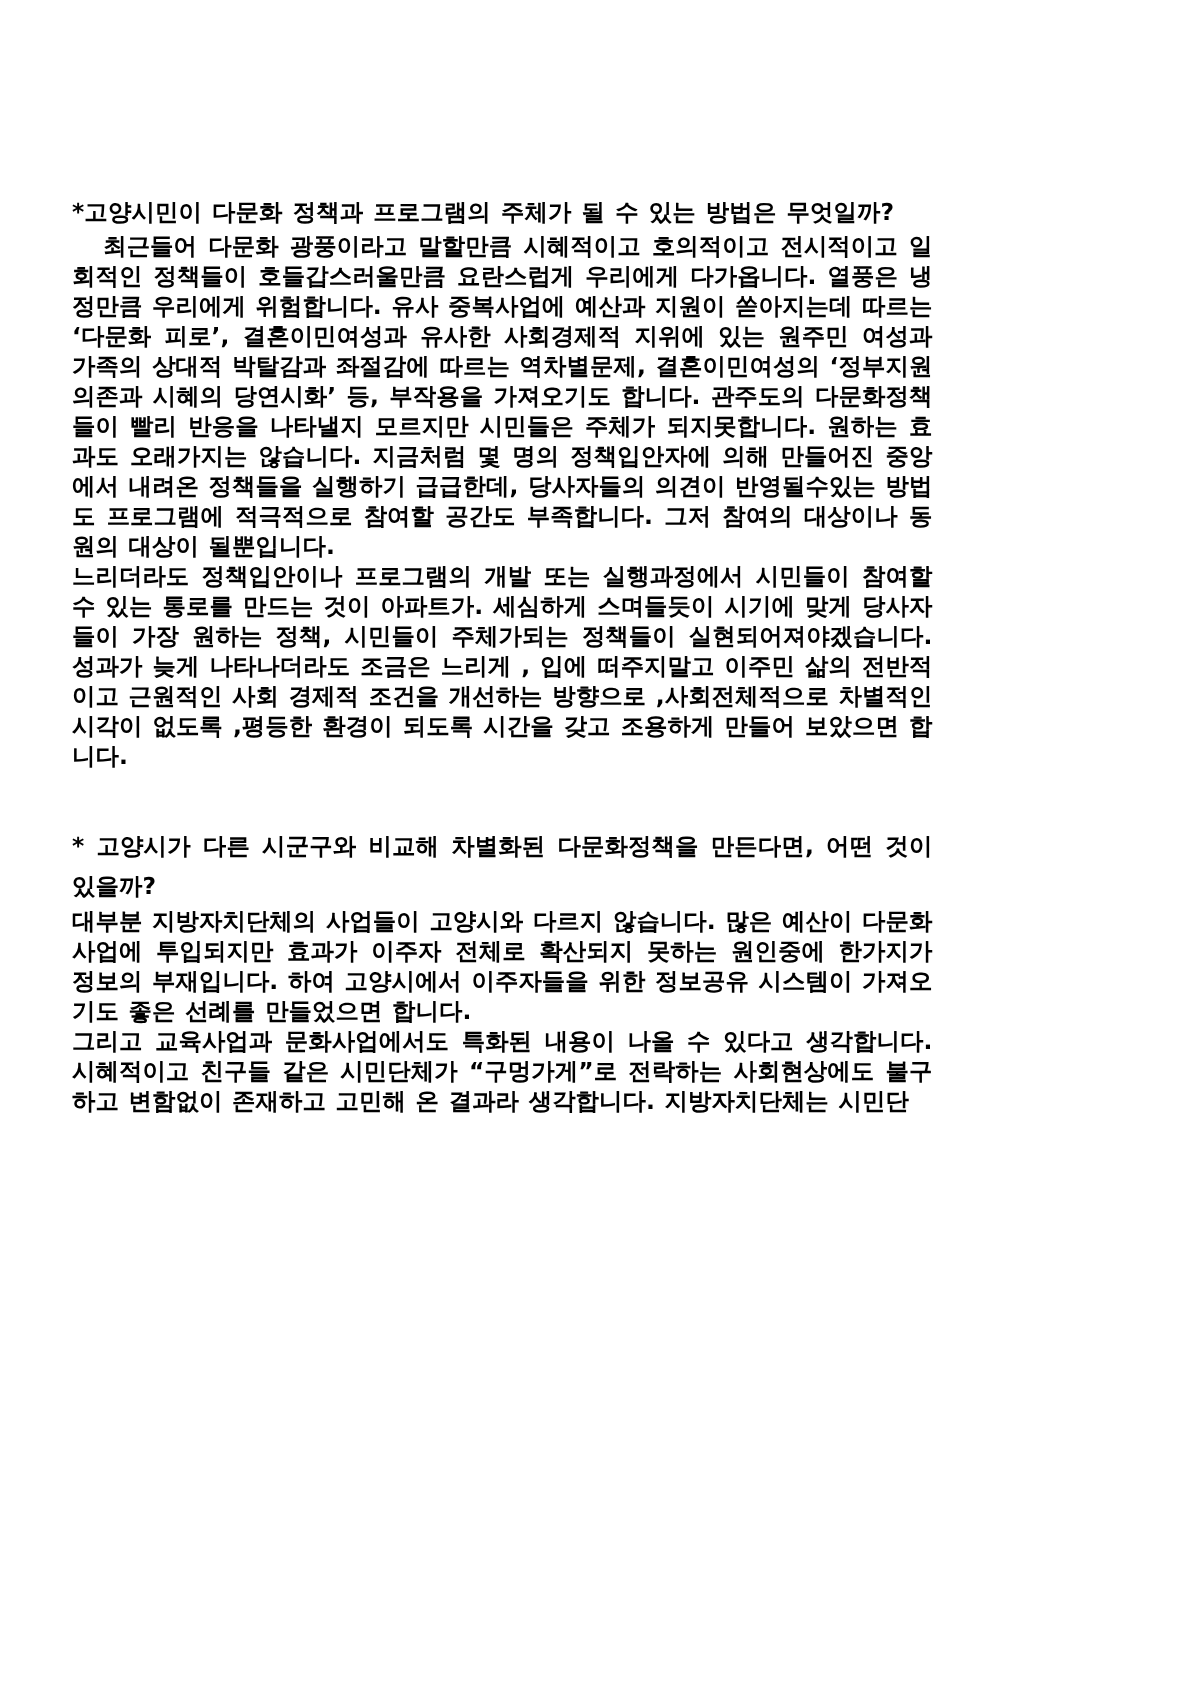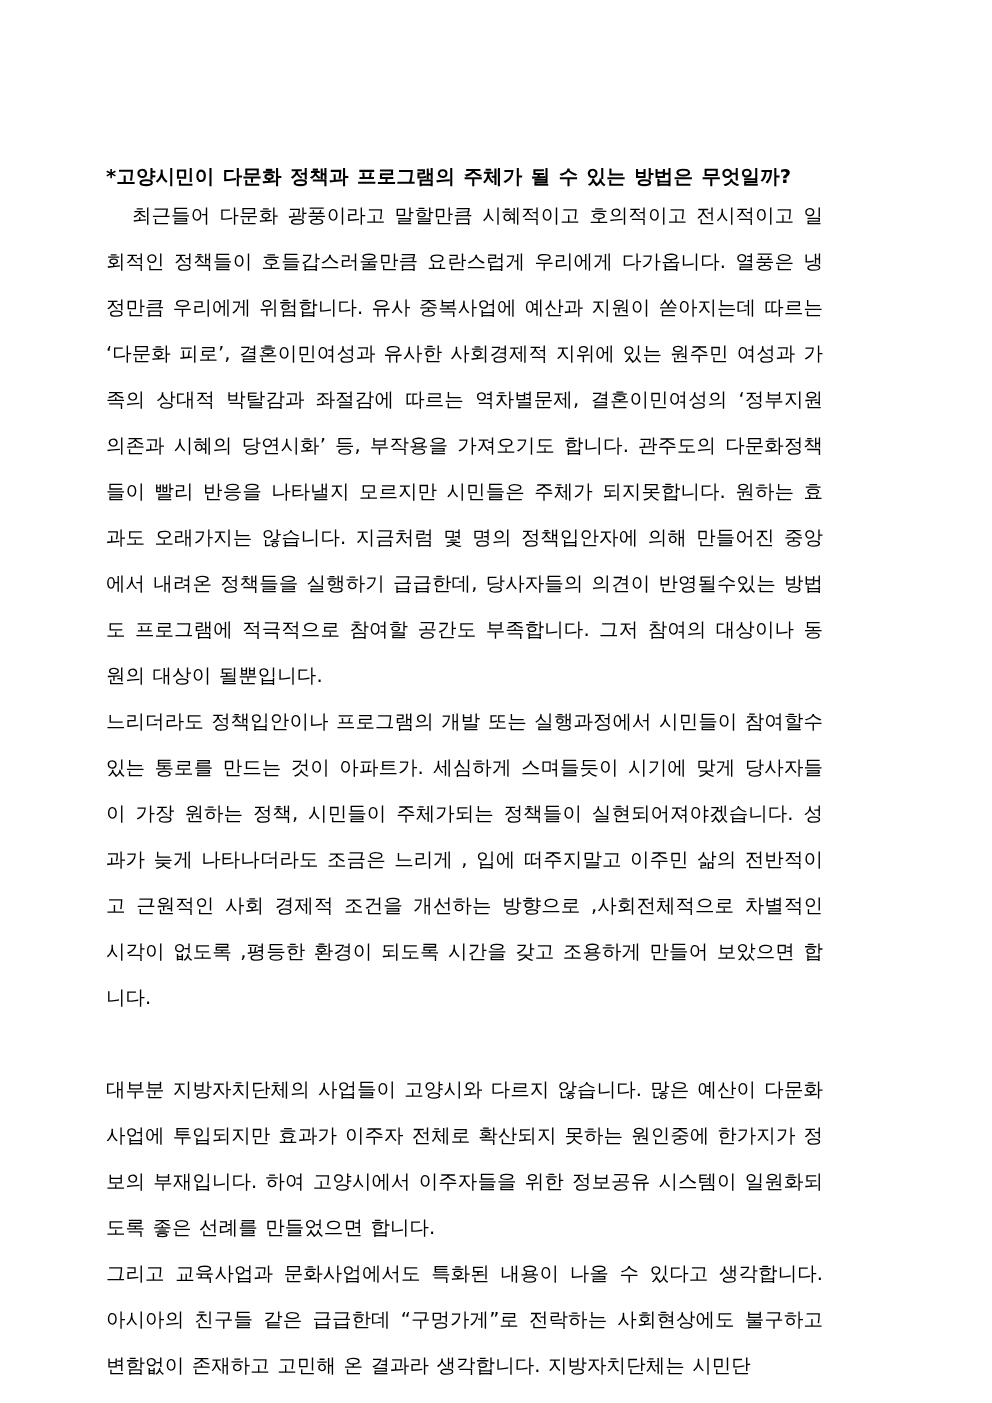--- a/index.html
+++ b/index.html
@@ -14,47 +14,48 @@
     font-family: "DejaVu Sans", "Liberation Sans", sans-serif;
     color: #000000;
     -webkit-font-smoothing: antialiased;
   }
   .page {
     position: relative;
     width: 992px;
     height: 1403px;
     background: #ffffff;
     box-sizing: border-box;
-    padding: 160px 137px 0 106px;
+    padding: 160px 137px 0 60px;
   }
   .doc-body {
     width: 717px;
   }
   .q-heading {
     font-weight: 700;
     font-size: 19.5px;
     line-height: 33px;
     text-align: justify;
     text-justify: inter-character;
     margin: 0;
     letter-spacing: 0.1px;
     word-spacing: 1.5px;
   }
   .q-heading.last-line-natural {
     text-align-last: left;
   }
   .para {
     font-size: 19.5px;
-    line-height: 46px;
+    line-height: 25px;
     text-align: justify;
     text-justify: inter-character;
     text-align-last: left;
     margin: 0;
     letter-spacing: 0.05px;
     word-spacing: 1.2px;
+    font-weight: bold;
   }
   .para.indented {
     text-indent: 26px;
   }
   .section-gap {
     height: 46px;
   }
 </style>
 </head>
 <body>
@@ -63,20 +64,21 @@
   <div class="doc-body">
 
     <h2 class="q-heading">*고양시민이 다문화 정책과 프로그램의 주체가 될 수 있는 방법은 무엇일까?</h2>
 
     <p class="para indented">최근들어 다문화 광풍이라고 말할만큼 시혜적이고 호의적이고 전시적이고 일회적인 정책들이 호들갑스러울만큼 요란스럽게 우리에게 다가옵니다. 열풍은 냉정만큼 우리에게 위험합니다. 유사 중복사업에 예산과 지원이 쏟아지는데 따르는 ‘다문화 피로’, 결혼이민여성과 유사한 사회경제적 지위에 있는 원주민 여성과 가족의 상대적 박탈감과 좌절감에 따르는 역차별문제, 결혼이민여성의 ‘정부지원 의존과 시혜의 당연시화’ 등, 부작용을 가져오기도 합니다. 관주도의 다문화정책들이 빨리 반응을 나타낼지 모르지만 시민들은 주체가 되지못합니다. 원하는 효과도 오래가지는 않습니다. 지금처럼 몇 명의 정책입안자에 의해 만들어진 중앙에서 내려온 정책들을 실행하기 급급한데, 당사자들의 의견이 반영될수있는 방법도 프로그램에 적극적으로 참여할 공간도 부족합니다. 그저 참여의 대상이나 동원의 대상이 될뿐입니다.</p>
 
     <p class="para">느리더라도 정책입안이나 프로그램의  개발 또는 실행과정에서 시민들이 참여할수 있는 통로를 만드는 것이 아파트가. 세심하게 스며들듯이 시기에 맞게 당사자들이 가장 원하는 정책, 시민들이 주체가되는 정책들이 실현되어져야겠습니다. 성과가 늦게 나타나더라도 조금은 느리게 , 입에 떠주지말고 이주민 삶의 전반적이고 근원적인 사회 경제적 조건을 개선하는 방향으로 ,사회전체적으로 차별적인 시각이 없도록   ,평등한 환경이 되도록 시간을 갖고 조용하게 만들어 보았으면 합니다.</p>
 
     <div class="section-gap"></div>
 
+    <h2 class="q-heading last-line-natural">* 고양시가 다른 시군구와 비교해 차별화된 다문화정책을 만든다면, 어떤 것이 있을까?</h2>
 
 
-    <p class="para">대부분 지방자치단체의 사업들이 고양시와 다르지 않습니다. 많은 예산이 다문화사업에 투입되지만 효과가 이주자 전체로 확산되지 못하는 원인중에 한가지가 정보의 부재입니다. 하여 고양시에서 이주자들을 위한 정보공유 시스템이 일원화되도록 좋은 선례를 만들었으면 합니다.</p>
+    <p class="para">대부분 지방자치단체의 사업들이 고양시와 다르지 않습니다. 많은 예산이 다문화사업에 투입되지만 효과가 이주자 전체로 확산되지 못하는 원인중에 한가지가 정보의 부재입니다. 하여 고양시에서 이주자들을 위한 정보공유 시스템이 가져오기도 좋은 선례를 만들었으면 합니다.</p>
 
-    <p class="para">그리고 교육사업과 문화사업에서도 특화된 내용이 나올 수 있다고 생각합니다. 아시아의 친구들 같은 급급한데 “구멍가게”로 전락하는 사회현상에도 불구하고 변함없이 존재하고 고민해 온 결과라 생각합니다. 지방자치단체는 시민단</p>
+    <p class="para">그리고 교육사업과 문화사업에서도 특화된 내용이 나올 수 있다고 생각합니다. 시혜적이고 친구들 같은 시민단체가 “구멍가게”로 전락하는 사회현상에도 불구하고 변함없이 존재하고 고민해 온 결과라 생각합니다. 지방자치단체는 시민단</p>
 
   </div>
 </div>
 
 </body></html>

